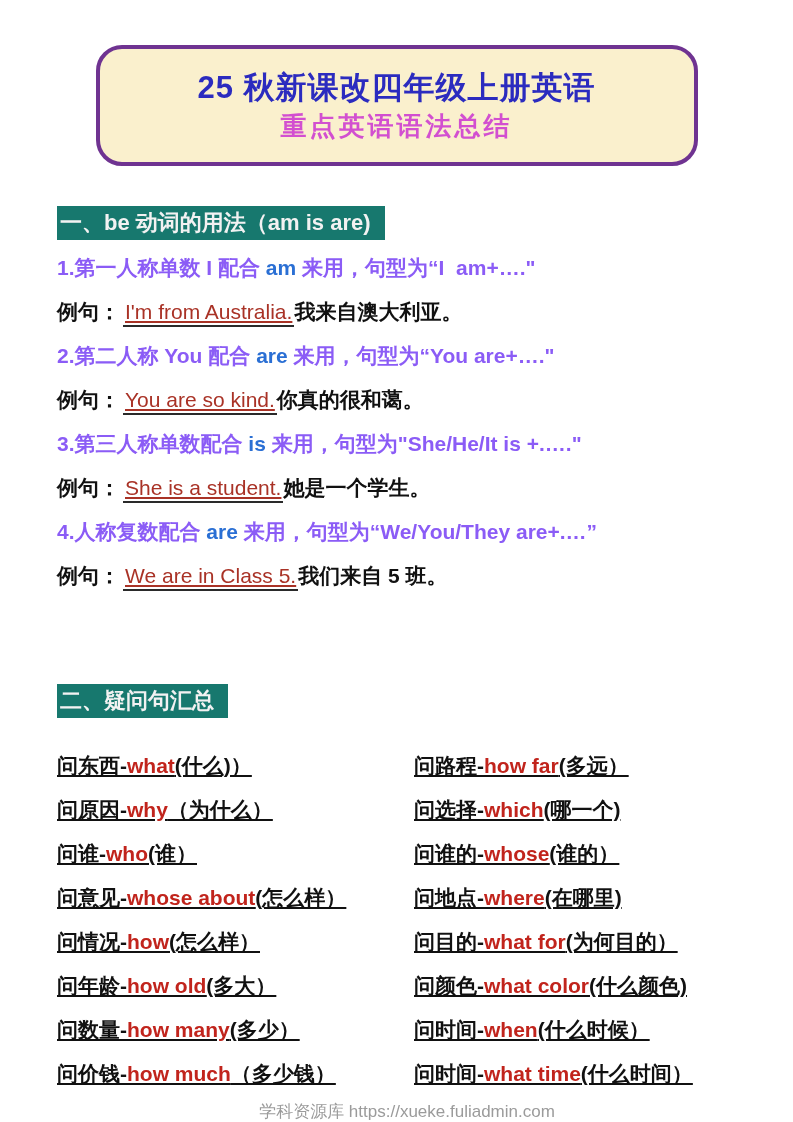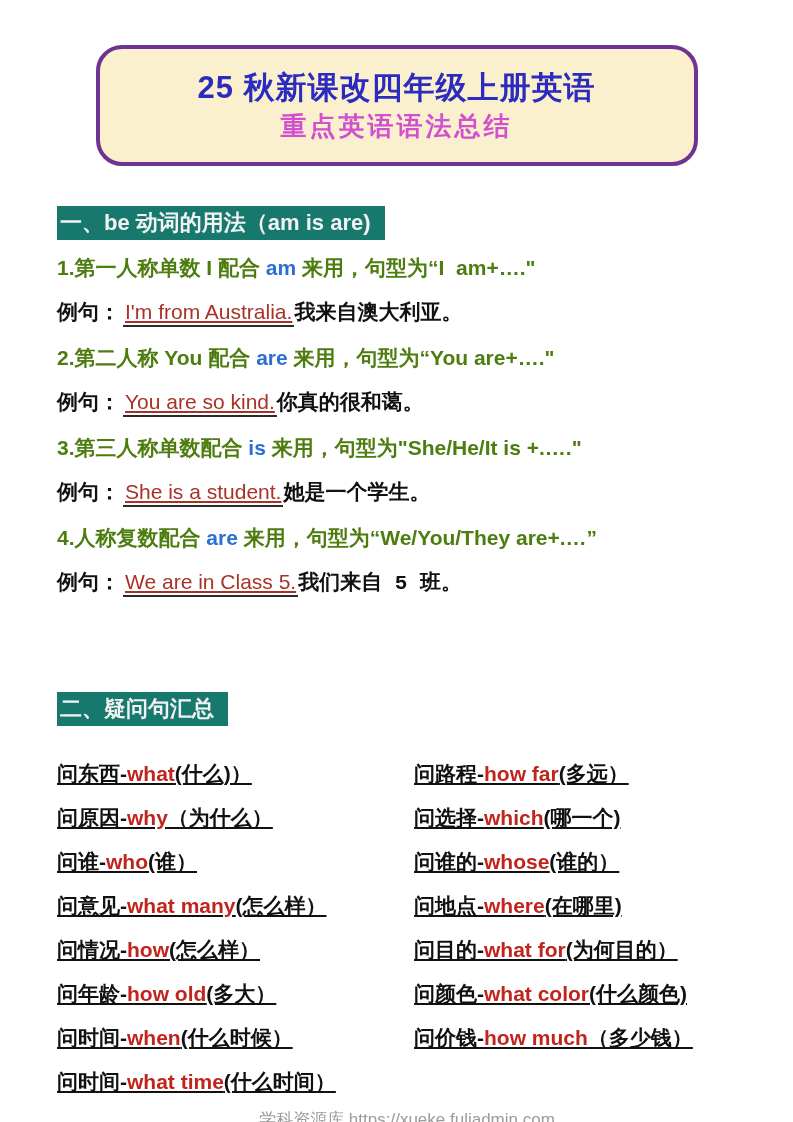--- a/index.html
+++ b/index.html
@@ -24,23 +24,23 @@
     display: inline-block; background: #17786e; color: #f2f2f2;
     font-size: 22px; font-weight: bold; line-height: 34px;
     padding: 0 14px 0 3px; margin: 33px 0 14px 0;
   }
   .sec-head.s2 { margin-top: 78px; }
 
   p.line {
     margin: 0 0 16px 0; font-size: 21px; line-height: 28px;
     font-weight: bold; white-space: pre-wrap; color: #111111;
   }
-  .g  { color: #4d7c0f; }
+  .g  { color: #8b5cf6; }
   .bv { color: #2a6fd4; }
-  .blk { color: #111111; font-family: Liberation Mono, monospace; }
+  .blk { color: #111111; }
   .ex-en {
     color: #a93226; font-weight: normal;
     border-bottom: 2px solid #2a2a2a; padding: 0 2px 2px 2px; margin-left: 3px; text-decoration: underline;
   }
 
   .qgrid {
     display: grid; grid-template-columns: 357px auto; row-gap: 16px;
     margin-top: 20px; font-size: 21px; line-height: 28px; font-weight: bold;
     color: #111111; white-space: pre-wrap; text-decoration: underline;
   }
@@ -82,29 +82,30 @@
     <div class="qgrid">
       <div><span>问东西-</span><span class="qw">what</span><span>(什么)）</span></div>
       <div><span>问路程-</span><span class="qw">how far</span><span>(多远）</span></div>
 
       <div><span>问原因-</span><span class="qw">why</span><span>（为什么）</span></div>
       <div><span>问选择-</span><span class="qw">which</span><span>(哪一个)</span></div>
 
       <div><span>问谁-</span><span class="qw">who</span><span>(谁）</span></div>
       <div><span>问谁的-</span><span class="qw">whose</span><span>(谁的）</span></div>
 
-      <div><span>问意见-</span><span class="qw">what many</span><span>(怎么样）</span></div>
+      <div><span>问意见-</span><span class="qw">whose about</span><span>(怎么样）</span></div>
       <div><span>问地点-</span><span class="qw">where</span><span>(在哪里)</span></div>
 
       <div><span>问情况-</span><span class="qw">how</span><span>(怎么样）</span></div>
       <div><span>问目的-</span><span class="qw">what for</span><span>(为何目的）</span></div>
 
       <div><span>问年龄-</span><span class="qw">how old</span><span>(多大）</span></div>
       <div><span>问颜色-</span><span class="qw">what color</span><span>(什么颜色)</span></div>
 
+      <div><span>问数量-</span><span class="qw">how many</span><span>(多少）</span></div>
       <div><span>问时间-</span><span class="qw">when</span><span>(什么时候）</span></div>
 
       <div><span>问价钱-</span><span class="qw">how much</span><span>（多少钱）</span></div>
       <div><span>问时间-</span><span class="qw">what time</span><span>(什么时间）</span></div>
     </div>
 
     <div class="footer">学科资源库 https://xueke.fuliadmin.com</div>
   </div>
 
 </div>

